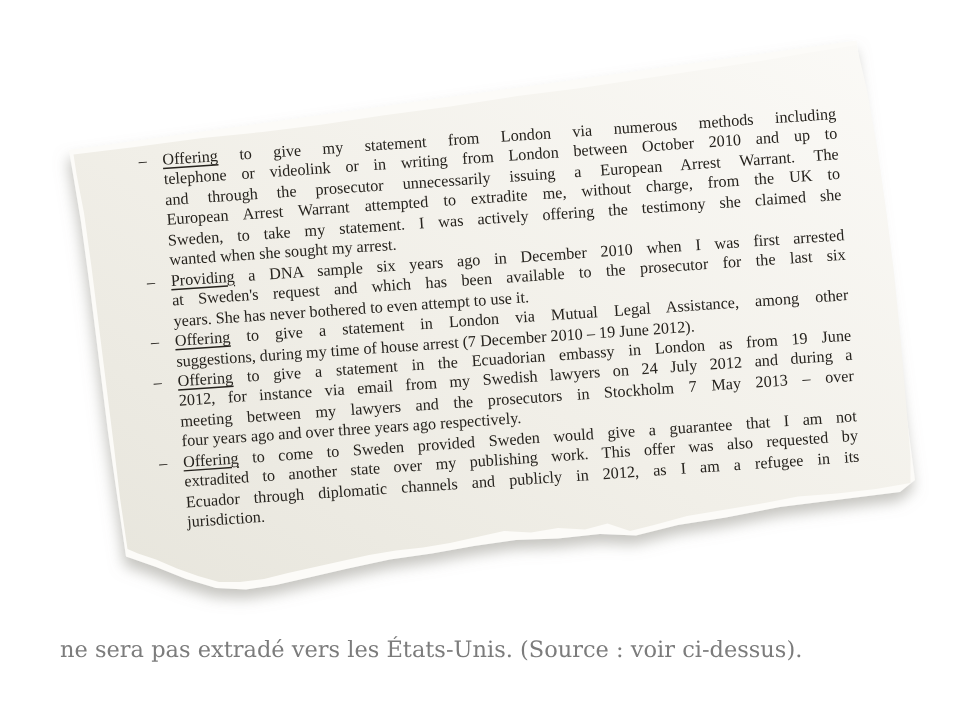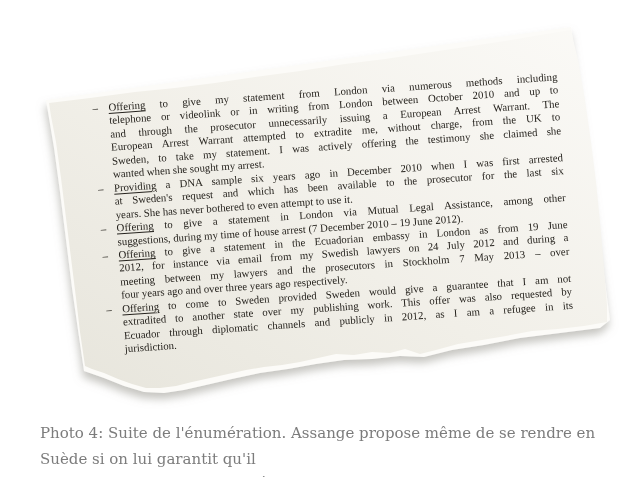--- a/index.html
+++ b/index.html
@@ -138,17 +138,16 @@
           <div class="doc-line"><span class="marker">–</span><span class="lead">Offering</span> to come to Sweden provided Sweden would give a guarantee that I am not</div>
           <div class="doc-line">extradited to another state over my publishing work. This offer was also requested by</div>
           <div class="doc-line">Ecuador through diplomatic channels and publicly in 2012, as I am a refugee in its</div>
           <div class="doc-line last-line">jurisdiction.</div>
         </div>
       </div>
 
   </div>
 
   <div class="caption">
-      <div class="caption-line">Photo 4: Suite de l'énumération. Assange propose même de se rendre en Suède si on lui garantit qu'il</div>
       <div class="caption-line">ne sera pas extradé vers les États-Unis. (Source : voir ci-dessus).</div>
     </div>
 
 </div>
 
 </body></html>

